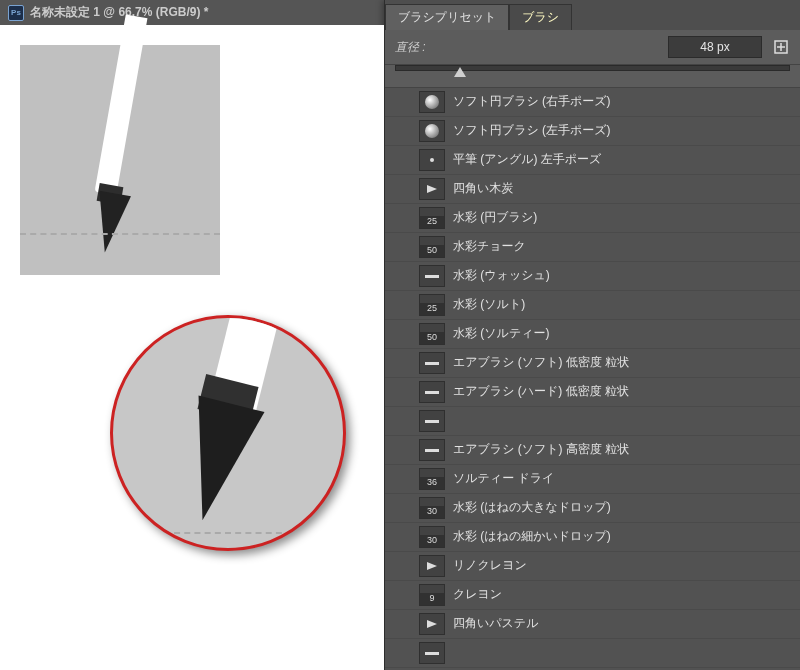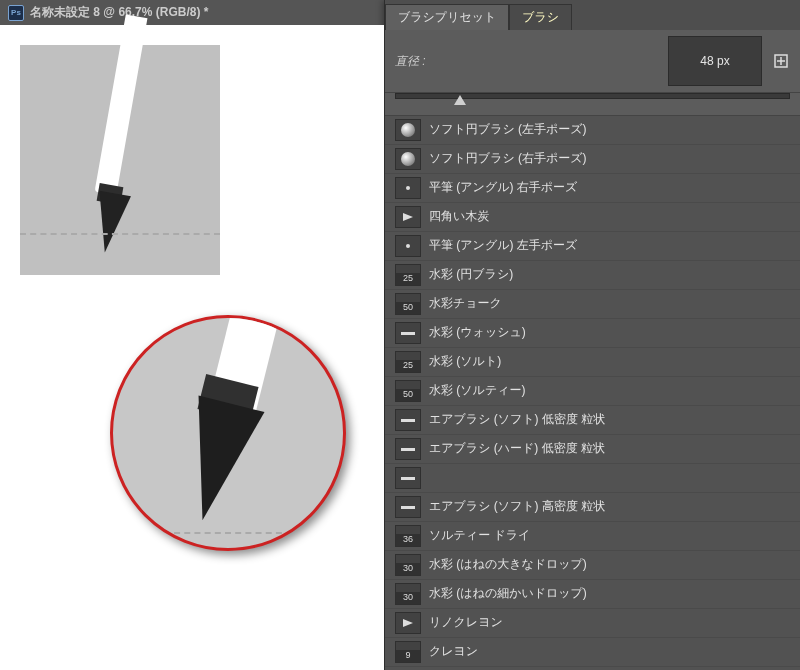--- a/index.html
+++ b/index.html
@@ -195,21 +195,21 @@
   .size-label {
     color: #ccc;
     font-size: 12px;
     font-style: italic;
   }
   .size-input {
     width: 80px;
     background: #3c3c3c;
     color: #e4e4e4;
     border: 1px solid #2b2b2b;
-    padding: 17px 6px;
+    padding: 3px 6px;
     text-align: center;
     font-size: 12px;
   }
   .size-icon {
     width: 18px;
     height: 18px;
     display: flex;
     align-items: center;
     justify-content: center;
   }
@@ -261,20 +261,21 @@
     background: #424242;
     border: 1px solid #2f2f2f;
     display: flex;
     align-items: center;
     justify-content: center;
     color: #dcdcdc;
     font-size: 9px;
     flex-shrink: 0;
     position: relative;
     overflow: hidden;
+    margin-left: 24px;
   }
   .brush-thumb.round::before {
     content:"";
     position:absolute;
     width:14px;height:14px;border-radius:50%;
     background: radial-gradient(circle at 35% 35%, #fff, #888 70%, #555);
   }
   .brush-thumb.dot::before {
     content:"";
     position:absolute;
@@ -307,21 +308,21 @@
   .brush-list::-webkit-scrollbar-thumb { background:#6f6f6f; border:1px solid #333; }
 </style>
 </head>
 <body>
 
 <div class="workspace">
 
   <div class="canvas-area">
     <div class="doc-titlebar">
       <span class="ps-badge">Ps</span>
-      <span>名称未設定 8 @ 66.7% (RGB/8) *</span>
+      <span>名称未設定 1 @ 66.7% (RGB/9) *</span>
     </div>
     <div class="canvas-body">
       <div class="pen-preview">
         <div class="pen-body"></div>
         <div class="pen-ferrule"></div>
         <div class="pen-tip"></div>
         <div class="dash-border"></div>
       </div>
       <div class="detail-circle">
         <div class="pen-body2"></div>
@@ -351,39 +352,35 @@
     </div>
 
     <div class="slider">
       <div class="slider-track"></div>
       <div class="slider-thumb"></div>
     </div>
 
     <div class="brush-list" id="brush-list">
         <div class="brush-item">
           <div class="brush-thumb round"></div>
+          <span>ソフト円ブラシ (右手ポーズ)</span>
+        </div>
+        <div class="brush-item">
+          <div class="brush-thumb round"></div>
           <span>ソフト円ブラシ (左手ポーズ)</span>
         </div>
         <div class="brush-item">
-          <div class="brush-thumb round"></div>
-          <span>ソフト円ブラシ (右手ポーズ)</span>
-        </div>
-        <div class="brush-item">
           <div class="brush-thumb dot"></div>
-          <span>平筆 (アングル) 右手ポーズ</span>
+          <span>平筆 (アングル) 左手ポーズ</span>
         </div>
         <div class="brush-item">
           <div class="brush-thumb arrow"></div>
           <span>四角い木炭</span>
         </div>
         <div class="brush-item">
-          <div class="brush-thumb dot"></div>
-          <span>平筆 (アングル) 左手ポーズ</span>
-        </div>
-        <div class="brush-item">
           <div class="brush-thumb ">
             <span class="num">25</span>
           </div>
           <span>水彩 (円ブラシ)</span>
         </div>
         <div class="brush-item">
           <div class="brush-thumb ">
             <span class="num">50</span>
           </div>
           <span>水彩チョーク</span>

